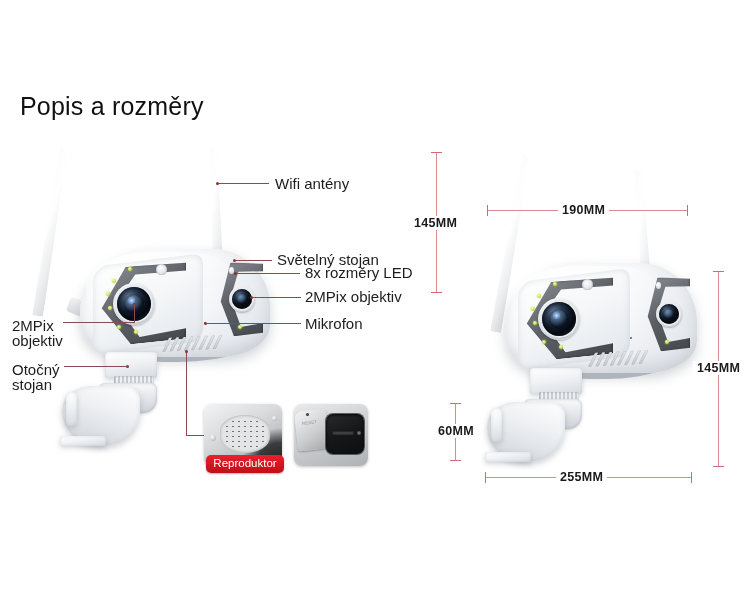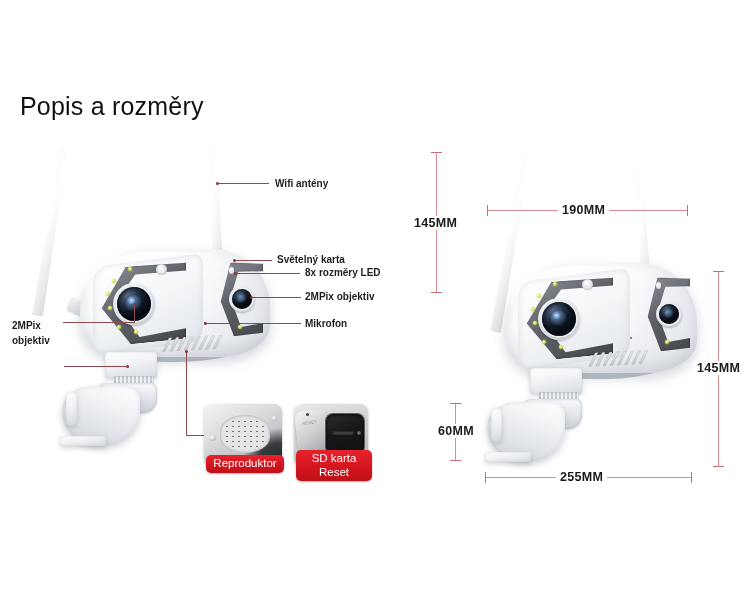--- a/index.html
+++ b/index.html
@@ -18,25 +18,24 @@
   .title{
     left:20px;top:92px;
     font-size:25px;
     letter-spacing:.2px;
     color:#111;
     white-space:nowrap;
   }
 
   
   .lbl{
-    font-size:10px;
+    font-size:15px;
     color:#1d1d1d;
     white-space:nowrap;
     line-height:14px;
-    font-weight:bold;
   }
   .lbl.two{line-height:15px;white-space:normal;width:60px;}
 
   
   .leader{
     height:1px;
     background:#8d4a4e;
   }
   .leader.v{width:1px;height:auto;background:#8d4a4e;}
   .dot{
@@ -343,21 +342,21 @@
     <div class="abs mnt" style="left:66px;top:392px;width:11px;height:34px;border-radius:5px;"></div>
     <div class="abs mnt" style="left:60px;top:436px;width:46px;height:10px;border-radius:2px;"></div>
   </div>
 
   <div class="abs dot" style="left:216px;top:182px;"></div>
   <div class="abs leader" style="left:219px;top:183px;width:50px;"></div>
   <div class="abs lbl" style="left:275px;top:177px;">Wifi antény</div>
 
   <div class="abs dot" style="left:233px;top:259px;"></div>
   <div class="abs leader" style="left:236px;top:260px;width:36px;"></div>
-  <div class="abs lbl" style="left:277px;top:253px;">Světelný karta</div>
+  <div class="abs lbl" style="left:277px;top:253px;">Světelný stojan</div>
 
   <div class="abs dot" style="left:234px;top:272px;"></div>
   <div class="abs leader" style="left:237px;top:273px;width:63px;"></div>
   <div class="abs lbl" style="left:305px;top:266px;">8x rozměry LED</div>
 
   <div class="abs dot" style="left:250px;top:296px;"></div>
   <div class="abs leader" style="left:253px;top:297px;width:48px;"></div>
   <div class="abs lbl" style="left:305px;top:290px;">2MPix objektiv</div>
 
   <div class="abs dot" style="left:204px;top:322px;"></div>
@@ -366,20 +365,23 @@
 
   <div class="abs dot" style="left:133px;top:303px;"></div>
   <div class="abs leader v" style="left:134px;top:304px;height:18px;width:1px;"></div>
   <div class="abs leader" style="left:63px;top:322px;width:72px;"></div>
   <div class="abs lbl two" style="left:12px;top:318px;">
     <span>2MPix objektiv</span>
   </div>
 
   <div class="abs dot" style="left:126px;top:365px;"></div>
   <div class="abs leader" style="left:64px;top:366px;width:64px;"></div>
+  <div class="abs lbl two" style="left:12px;top:362px;">
+    <span>Otočný stojan</span>
+  </div>
 
   <div class="abs leader v" style="left:186px;top:352px;height:83px;width:1px;"></div>
   <div class="abs dot" style="left:185px;top:350px;"></div>
   <div class="abs leader" style="left:186px;top:435px;width:26px;"></div>
 
   <div class="inset inset-spk" style="left:204px;top:404px;width:78px;height:62px;">
     <div class="spk-dark" style="left:38px;top:24px;width:48px;height:44px;"></div>
     <div class="spk-grille" style="left:16px;top:11px;width:50px;height:38px;">
       <div class="spk-holes"></div>
     </div>
@@ -390,24 +392,20 @@
     <span>Reproduktor</span>
   </div>
 
   <div class="inset inset-sd" style="left:294px;top:404px;width:74px;height:62px;">
     <div class="sd-flap" style="left:2px;top:6px;width:32px;height:40px;transform:rotate(-6deg);"></div>
     <div class="sd-reset" style="left:8px;top:16px;">RESET</div>
     <div class="sd-hole" style="left:12px;top:9px;width:3px;height:3px;"></div>
     <div class="sd-port" style="left:32px;top:10px;width:38px;height:40px;"></div>
     <div class="sd-slot" style="left:38px;top:27px;width:22px;height:4px;"></div>
     <div class="sd-pin" style="left:63px;top:27px;width:4px;height:4px;"></div>
-  </div>
-  <div class="badge" style="left:296px;top:450px;width:66px;">
-    <div>SD karta</div>
-    <div>Reset</div>
   </div>
 
   <div class="cam" style="left:430px;top:0;width:320px;height:520px;">
 
     <div class="abs ant" style="left:60px;top:152px;width:11px;height:180px;transform:rotate(10deg);transform-origin:bottom center;
                 clip-path:polygon(18% 0,82% 2%,100% 100%,0 100%);"></div>
     <div class="abs ant-joint" style="left:96px;top:318px;width:26px;height:14px;transform:rotate(24deg);"></div>
 
     <div class="abs ant" style="left:213px;top:168px;width:11px;height:148px;transform:rotate(-4deg);transform-origin:bottom center;
                 clip-path:polygon(20% 0,80% 2%,100% 100%,0 100%);"></div>

